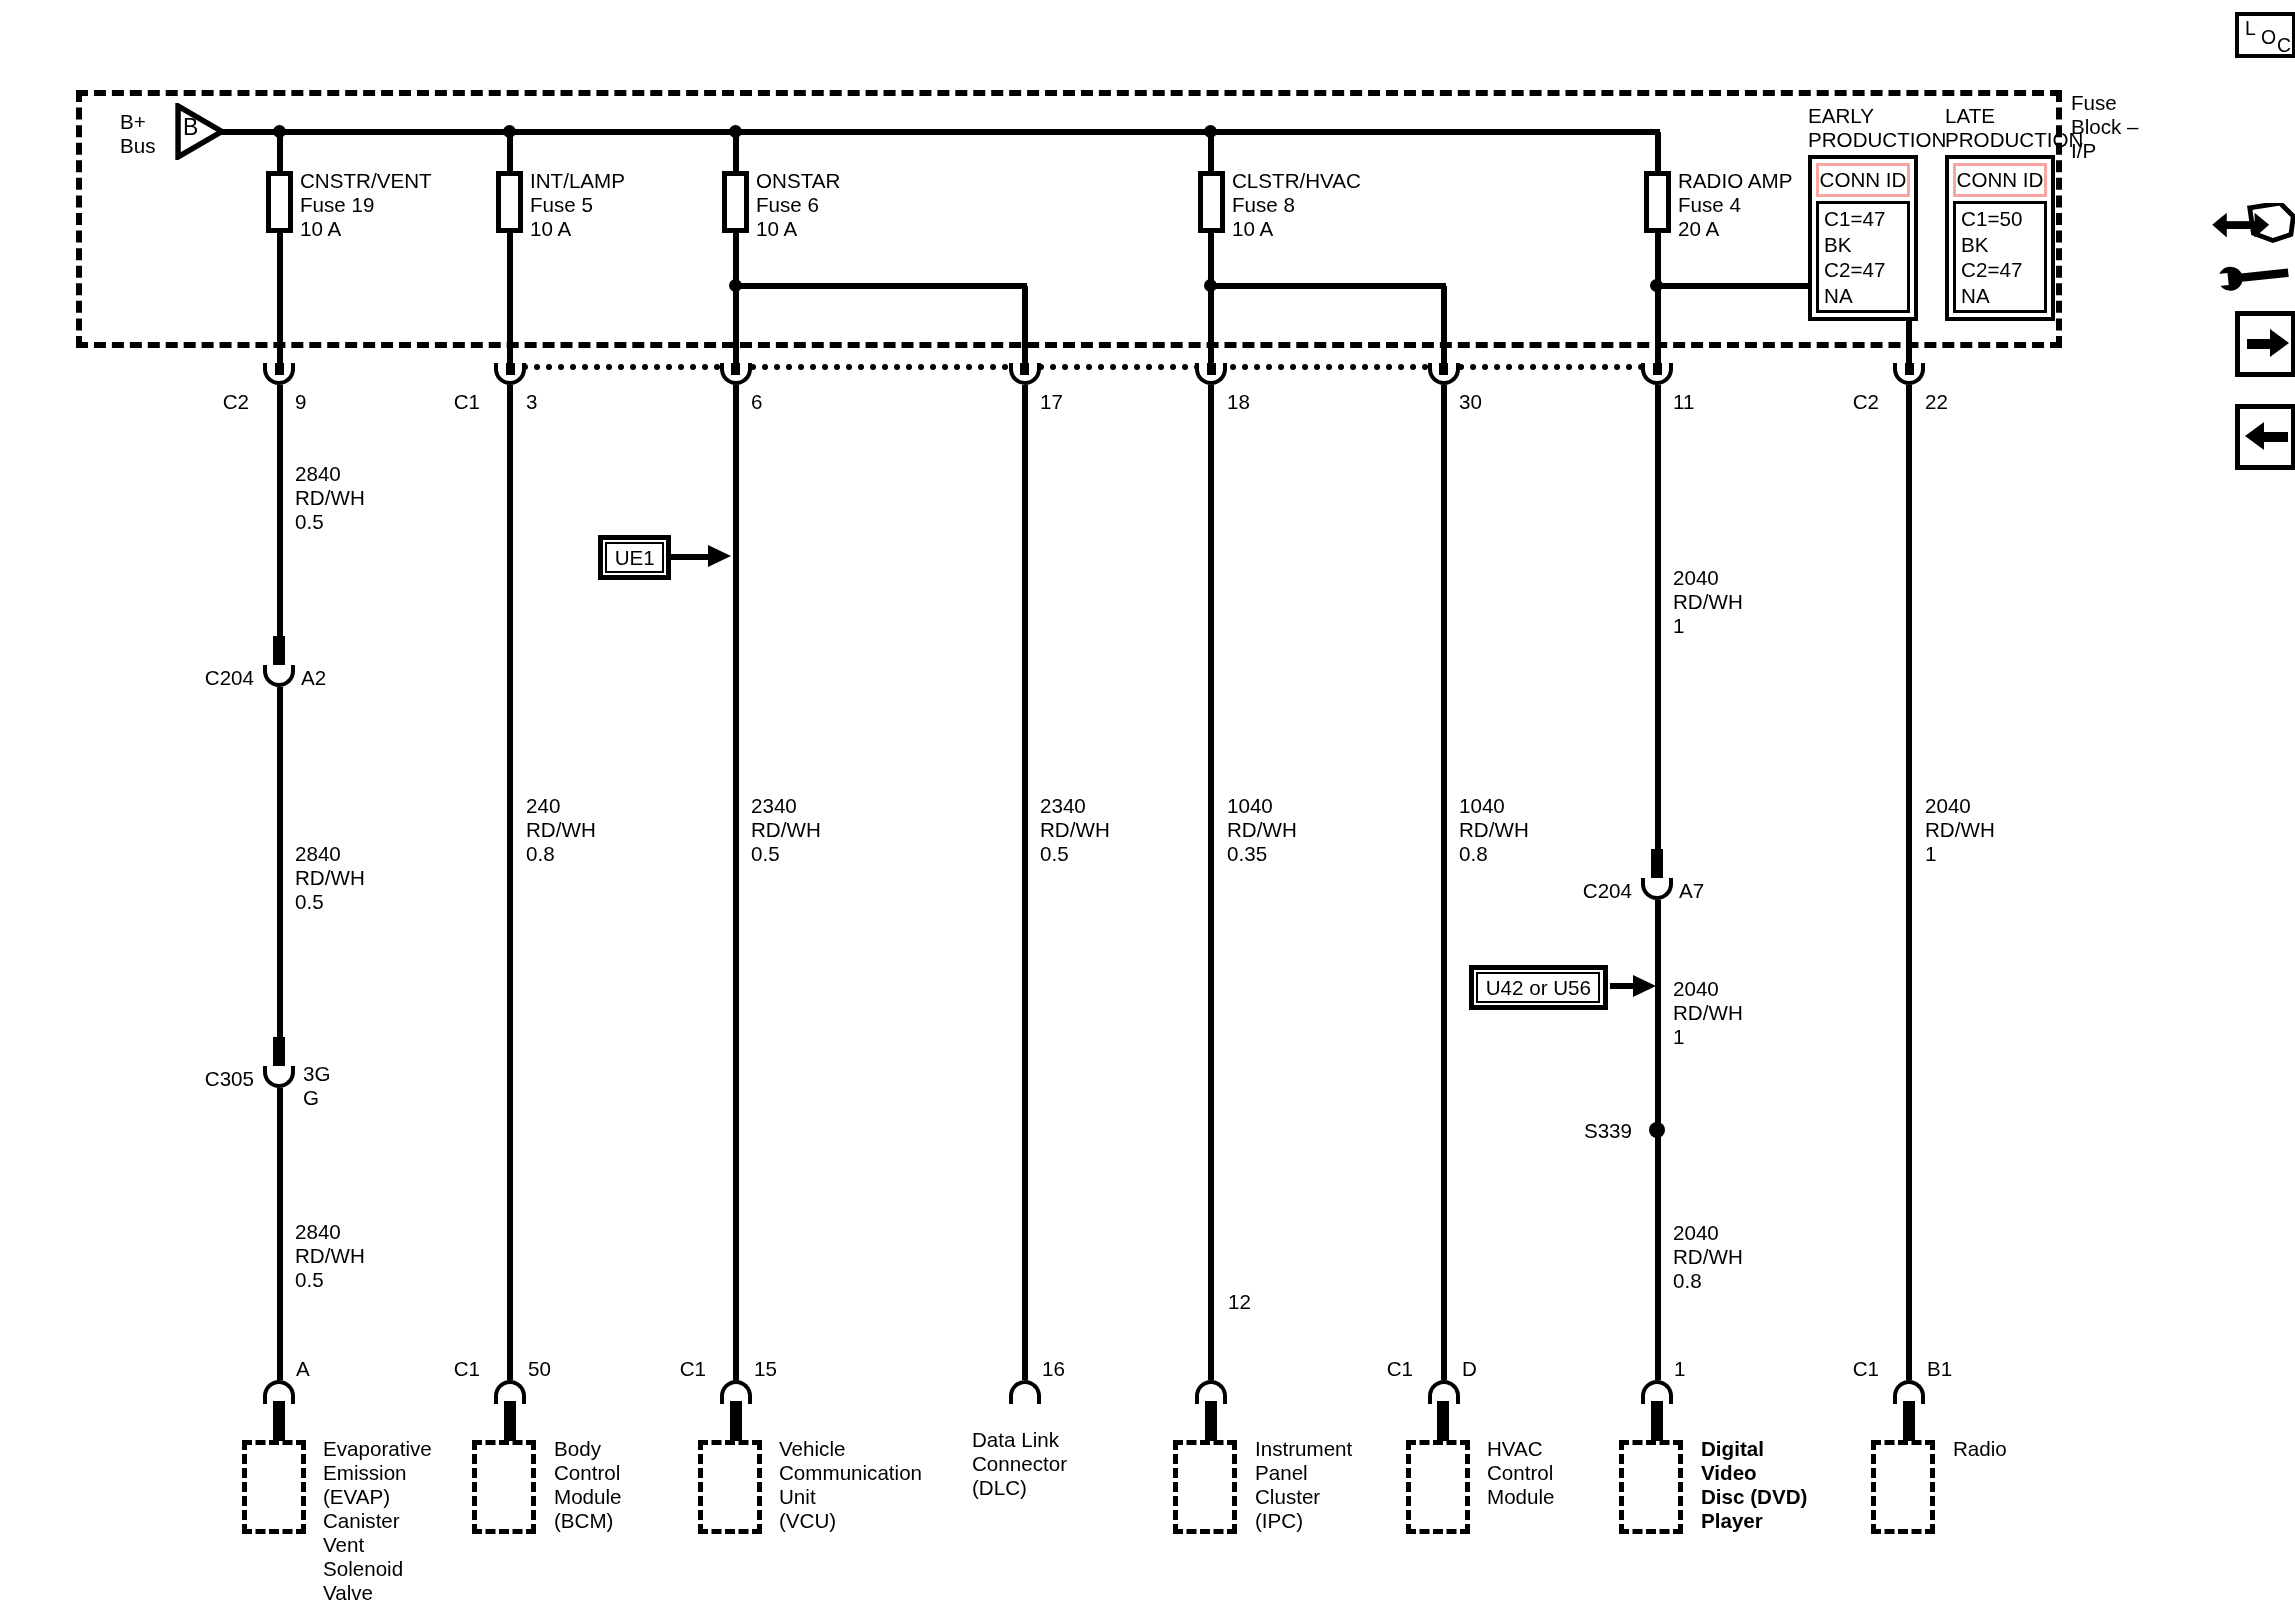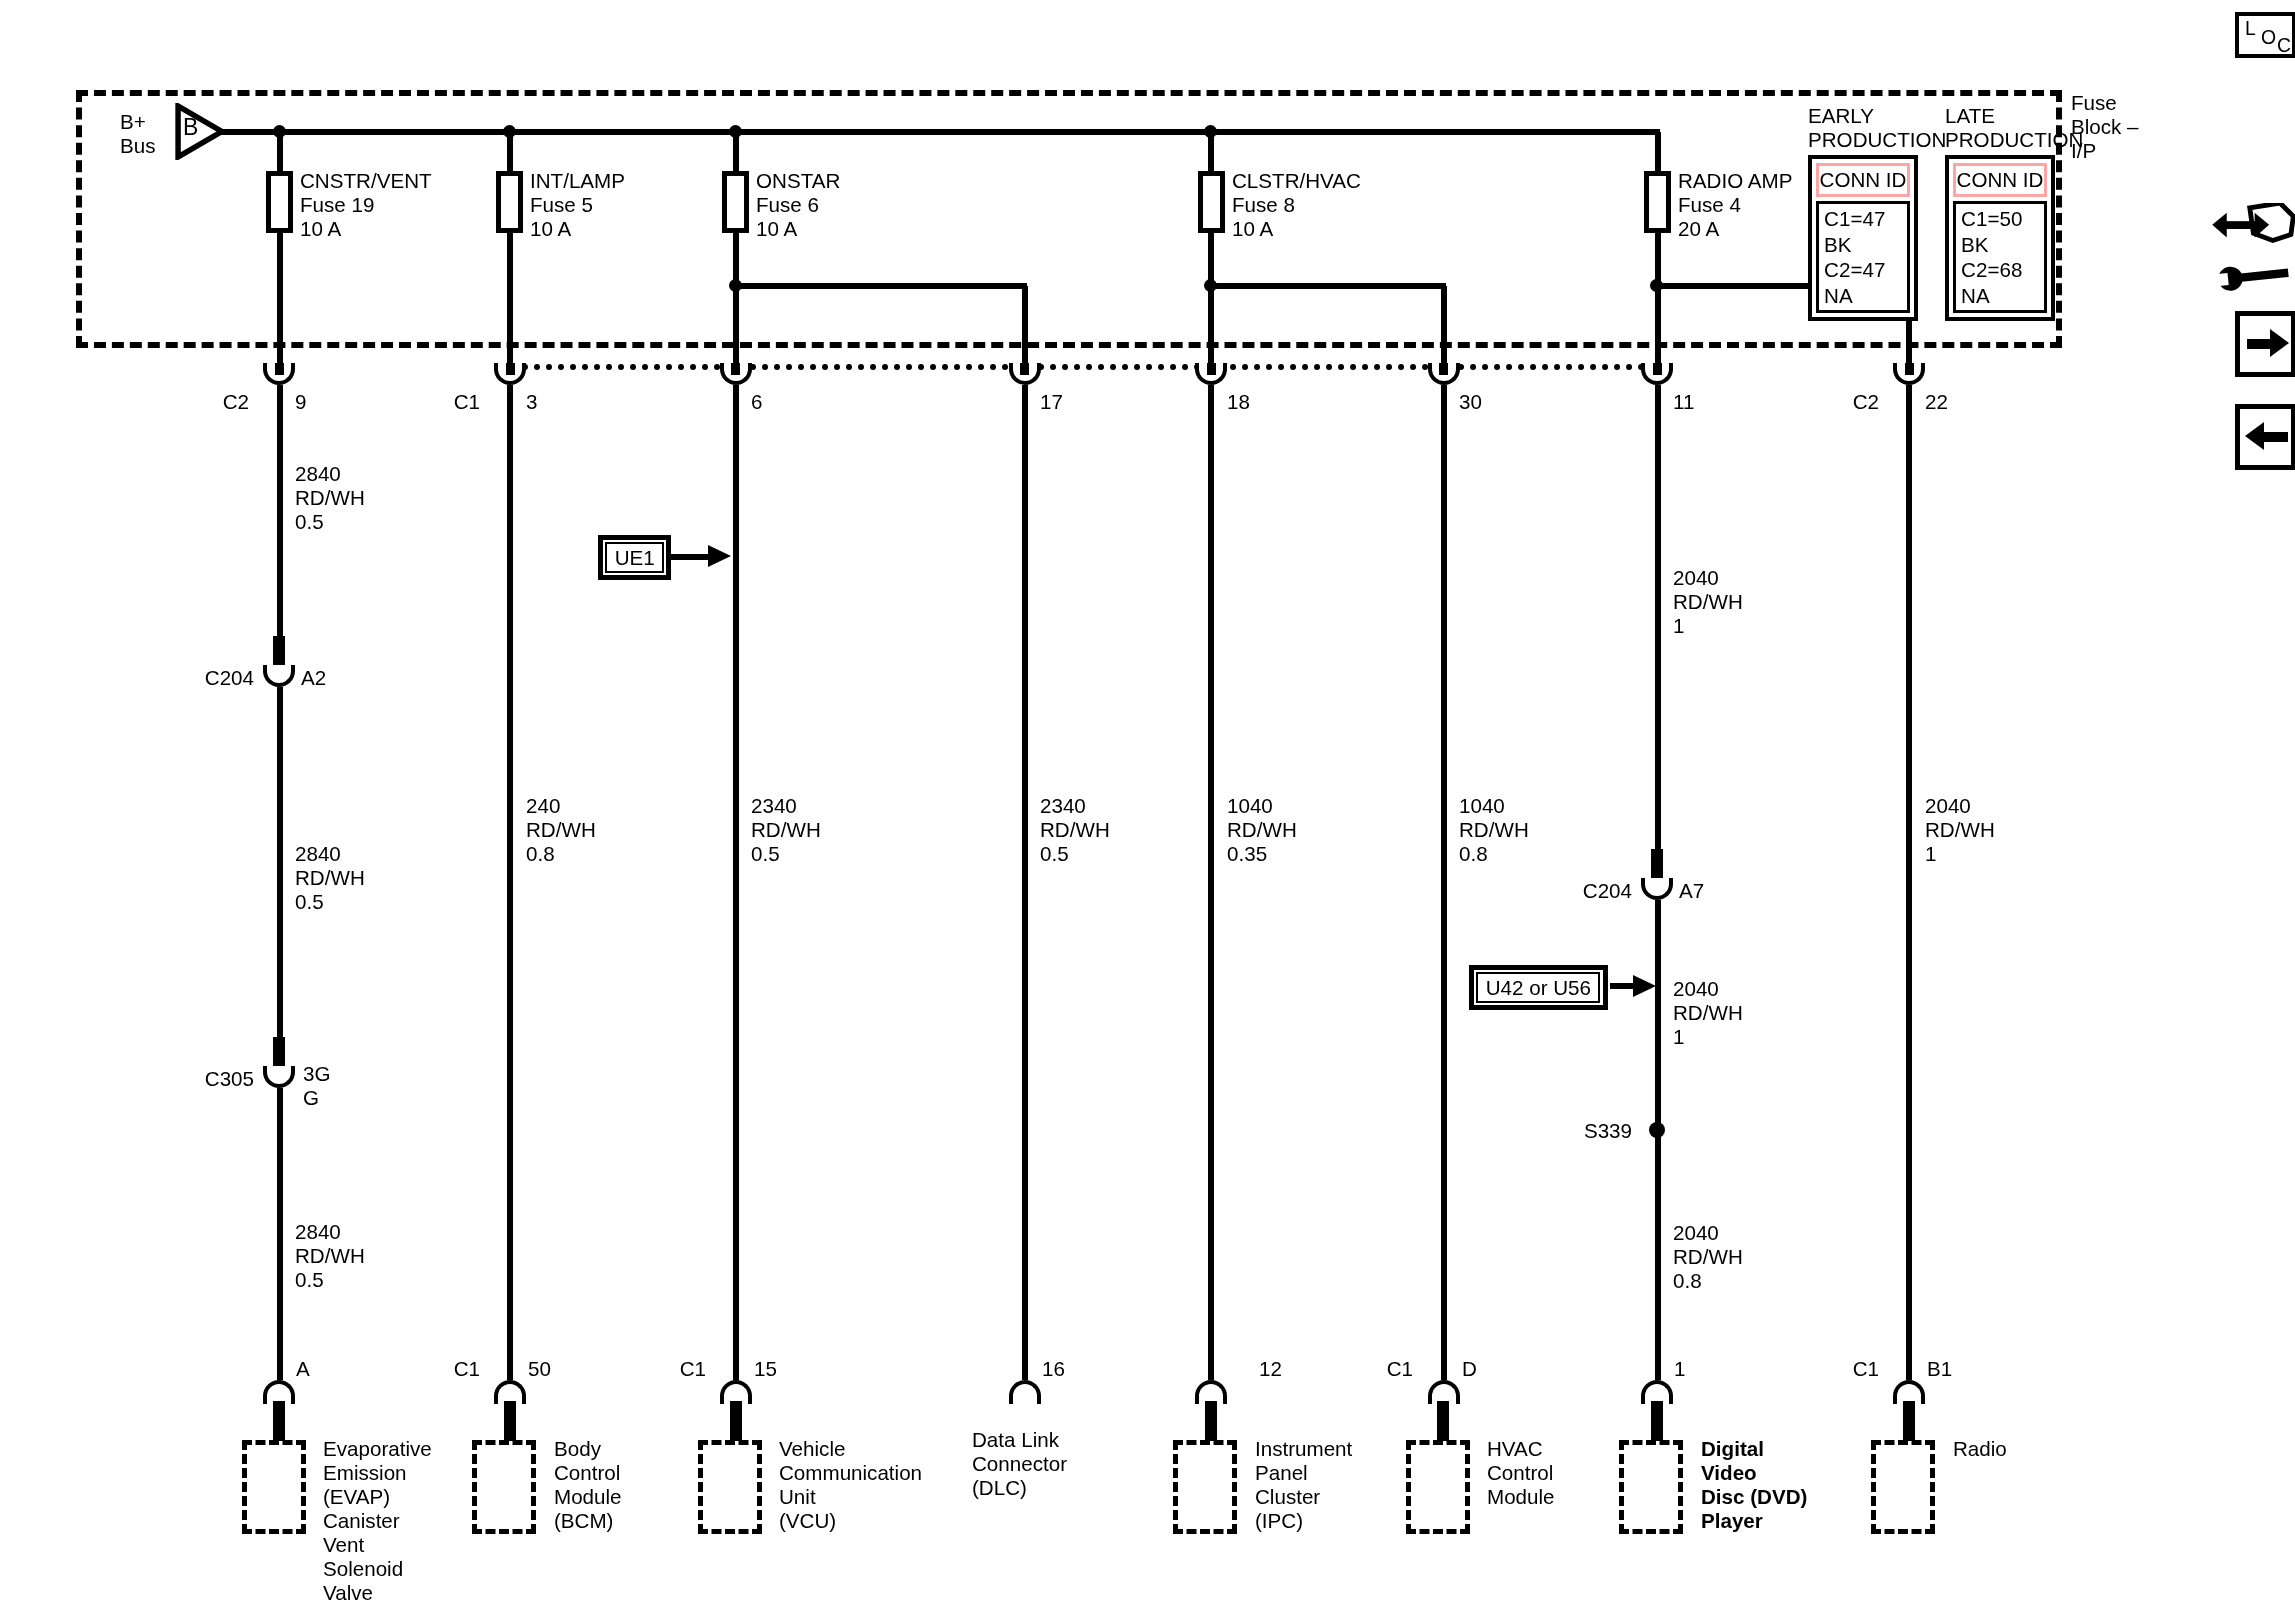--- a/index.html
+++ b/index.html
@@ -209,21 +209,21 @@
   <div class="t" style="left:1945px;top:104px;">LATE
 PRODUCTION</div>
   <div class="cid" style="left:1808px;top:155px;">
     <div class="cid-h">CONN ID</div>
     <div class="cid-b">C1=47 BK
 C2=47 NA</div>
   </div>
   <div class="cid" style="left:1945px;top:155px;">
     <div class="cid-h">CONN ID</div>
     <div class="cid-b">C1=50 BK
-C2=68 NA</div>
+C2=47 NA</div>
   </div>
   <div class="t" style="left:2071px;top:91px;">Fuse
 Block –
 I/P</div>
 
   <div class="dome" style="left:263px;top:1380px;"></div>
   <div class="stub" style="left:273px;top:1401px;width:12px;height:40px;"></div>
   <div class="dome" style="left:494px;top:1380px;"></div>
   <div class="stub" style="left:504px;top:1401px;width:12px;height:40px;"></div>
   <div class="dome" style="left:720px;top:1380px;"></div>
@@ -237,21 +237,21 @@
   <div class="stub" style="left:1651px;top:1401px;width:12px;height:40px;"></div>
   <div class="dome" style="left:1893px;top:1380px;"></div>
   <div class="stub" style="left:1903px;top:1401px;width:12px;height:40px;"></div>
 
   <div class="t" style="left:296px;top:1357px;">A</div>
   <div class="t r" style="left:419px;top:1357px;width:61px;">C1</div>
   <div class="t" style="left:528px;top:1357px;">50</div>
   <div class="t r" style="left:645px;top:1357px;width:61px;">C1</div>
   <div class="t" style="left:754px;top:1357px;">15</div>
   <div class="t" style="left:1042px;top:1357px;">16</div>
-  <div class="t" style="left:1228px;top:1357px;margin-left:31px;">12</div>
+  <div class="t" style="left:1228px;top:1290px;">12</div>
   <div class="t r" style="left:1352px;top:1357px;width:61px;">C1</div>
   <div class="t" style="left:1462px;top:1357px;">D</div>
   <div class="t" style="left:1674px;top:1357px;">1</div>
   <div class="t r" style="left:1818px;top:1357px;width:61px;">C1</div>
   <div class="t" style="left:1927px;top:1357px;">B1</div>
 
   <div class="mbox" style="left:242px;top:1440px;"></div>
   <div class="t" style="left:323px;top:1437px;">Evaporative
 Emission
 (EVAP)

